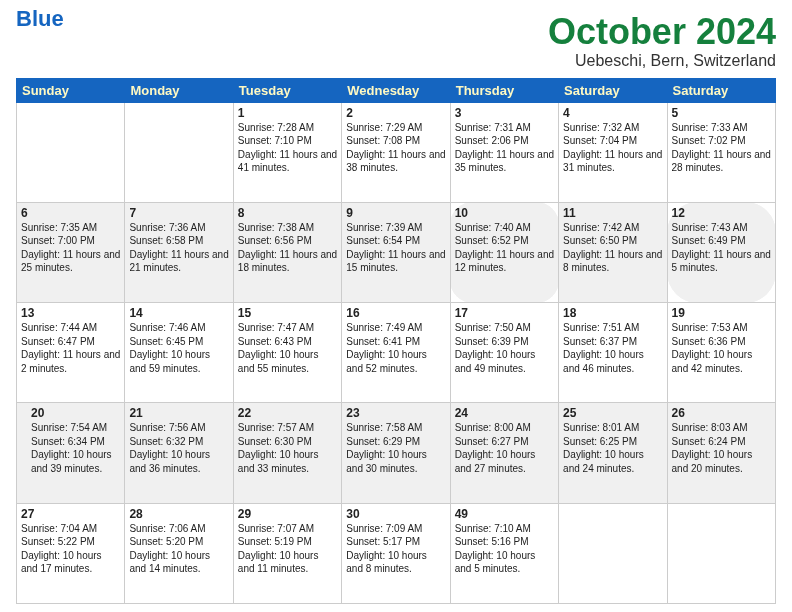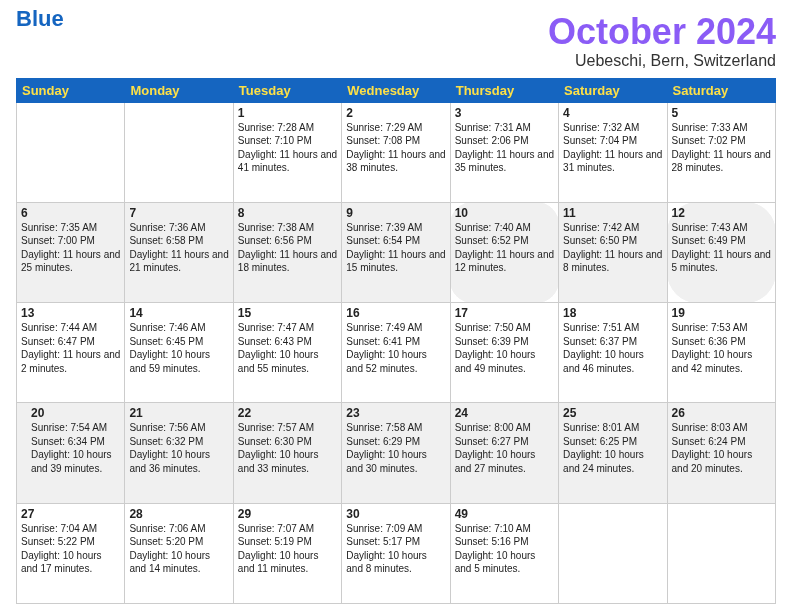--- a/index.html
+++ b/index.html
@@ -27,37 +27,37 @@
       display: flex;
       flex-direction: column;
       align-items: flex-start;
     }
     .title-block {
       text-align: right;
     }
     .main-title {
       font-size: 36px;
       font-weight: bold;
-      color: #8b5cf6;
+      color: #15803d;
       line-height: 1.1;
     }
     .subtitle {
       font-size: 16px;
       color: #333;
     }
     .calendar {
       flex: 1;
       border: 1px solid #ccc;
       border-collapse: collapse;
       width: 100%;
       table-layout: fixed;
     }
     .calendar th {
       background: #1565c0;
-      color: #fde047;
+      color: #fef9c3;
       text-align: left;
       padding: 4px 5px;
       font-size: 13px;
       font-weight: bold;
       border: 1px solid #1565c0;
     }
     .calendar td {
       vertical-align: top;
       padding: 3px 4px;
       border: 1px solid #ccc;

